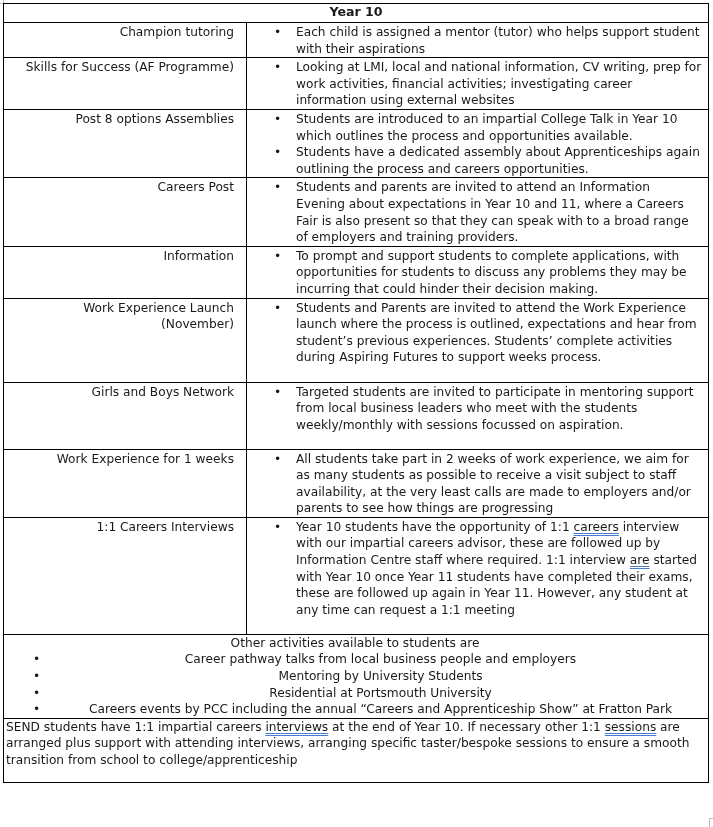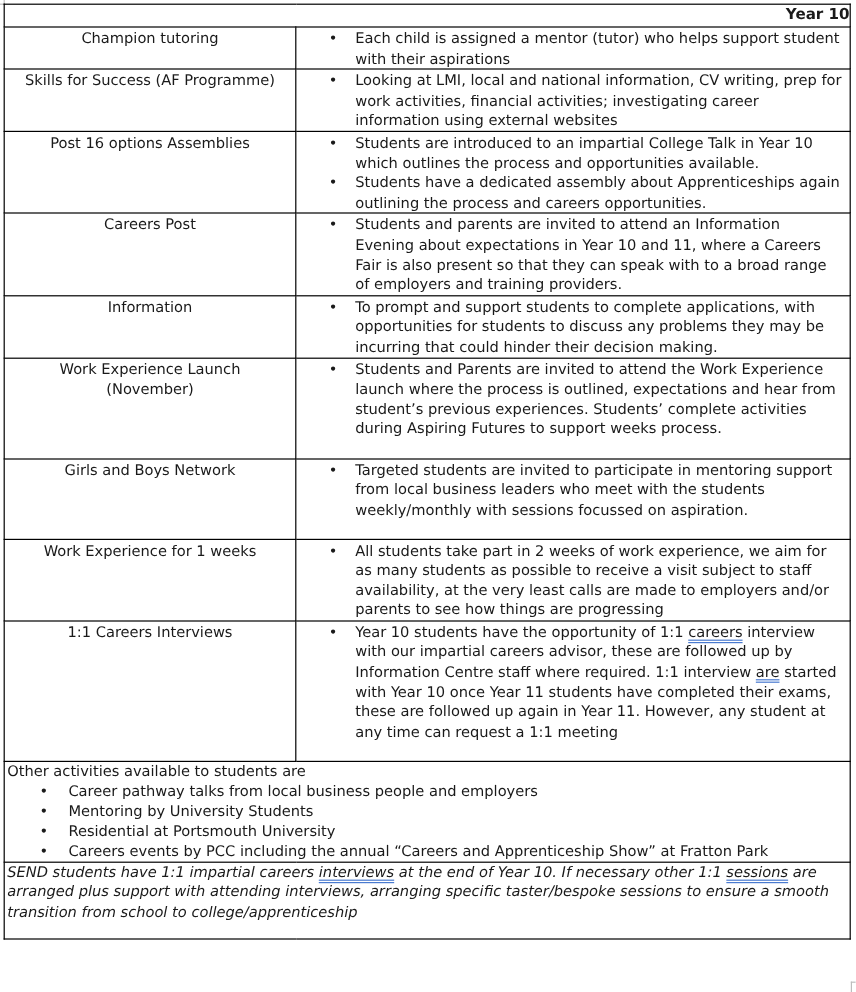--- a/index.html
+++ b/index.html
@@ -39,28 +39,28 @@
       table-layout: fixed;
     }
     table.doc td {
       border: 1px solid #000;
       vertical-align: top;
       padding: 0;
       line-height: 16.6px;
     }
     .col-left { width: 243px; }
     .head-cell {
-      text-align: right;
+      text-align: center;
       font-weight: bold;
       height: 18px;
       line-height: 18px;
       font-size: 12.6px;
     }
     .label-cell {
-      text-align: center;
+      text-align: right;
       padding: 1px 12px 0 12px !important;
     }
     .desc-cell {
       padding: 1px 6px 0 0 !important;
     }
     ul.bullets {
       margin: 0;
       padding: 0;
       list-style: none;
     }
@@ -68,20 +68,21 @@
       position: relative;
       padding-left: 49px;
     }
     ul.bullets li .dot {
       position: absolute;
       left: 27px;
       top: 0;
     }
     .wide-cell {
       padding: 0 4px 0 2px !important;
+      text-align: center;
     }
     ul.other {
       margin: 0;
       padding: 0;
       list-style: none;
     }
     ul.other li {
       position: relative;
       padding-left: 51px;
     }
@@ -93,21 +94,20 @@
     .spell {
       text-decoration: underline;
       text-decoration-color: #4a7bd0;
       text-decoration-style: double;
       text-underline-offset: 2px;
       margin-top: 36px;
     }
     .send-cell {
       padding: 0 4px 0 2px !important;
       height: 63px;
-      font-style: italic;
     }
   </style>
 </head>
 <body>
 
 <div class="corner-mark-tl"></div>
 
 <table class="doc">
   <colgroup>
     <col class="col-left">
@@ -130,21 +130,21 @@
     <tr style="height:51px">
       <td class="label-cell">Skills for Success (AF Programme)</td>
       <td class="desc-cell">
         <ul class="bullets">
           <li><span class="dot">•</span><span>Looking at LMI, local and national information, CV writing, prep for work activities, financial activities; investigating career information using external websites</span></li>
         </ul>
       </td>
     </tr>
 
     <tr style="height:67px">
-      <td class="label-cell">Post 16 options Assemblies</td>
+      <td class="label-cell">Post 8 options Assemblies</td>
       <td class="desc-cell">
         <ul class="bullets">
           <li><span class="dot">•</span><span>Students are introduced to an impartial College Talk in Year 10 which outlines the process and opportunities available.</span></li>
           <li><span class="dot">•</span><span>Students have a dedicated assembly about Apprenticeships again outlining the process and careers opportunities.</span></li>
         </ul>
       </td>
     </tr>
 
     <tr style="height:67px">
       <td class="label-cell">Careers Post</td>

